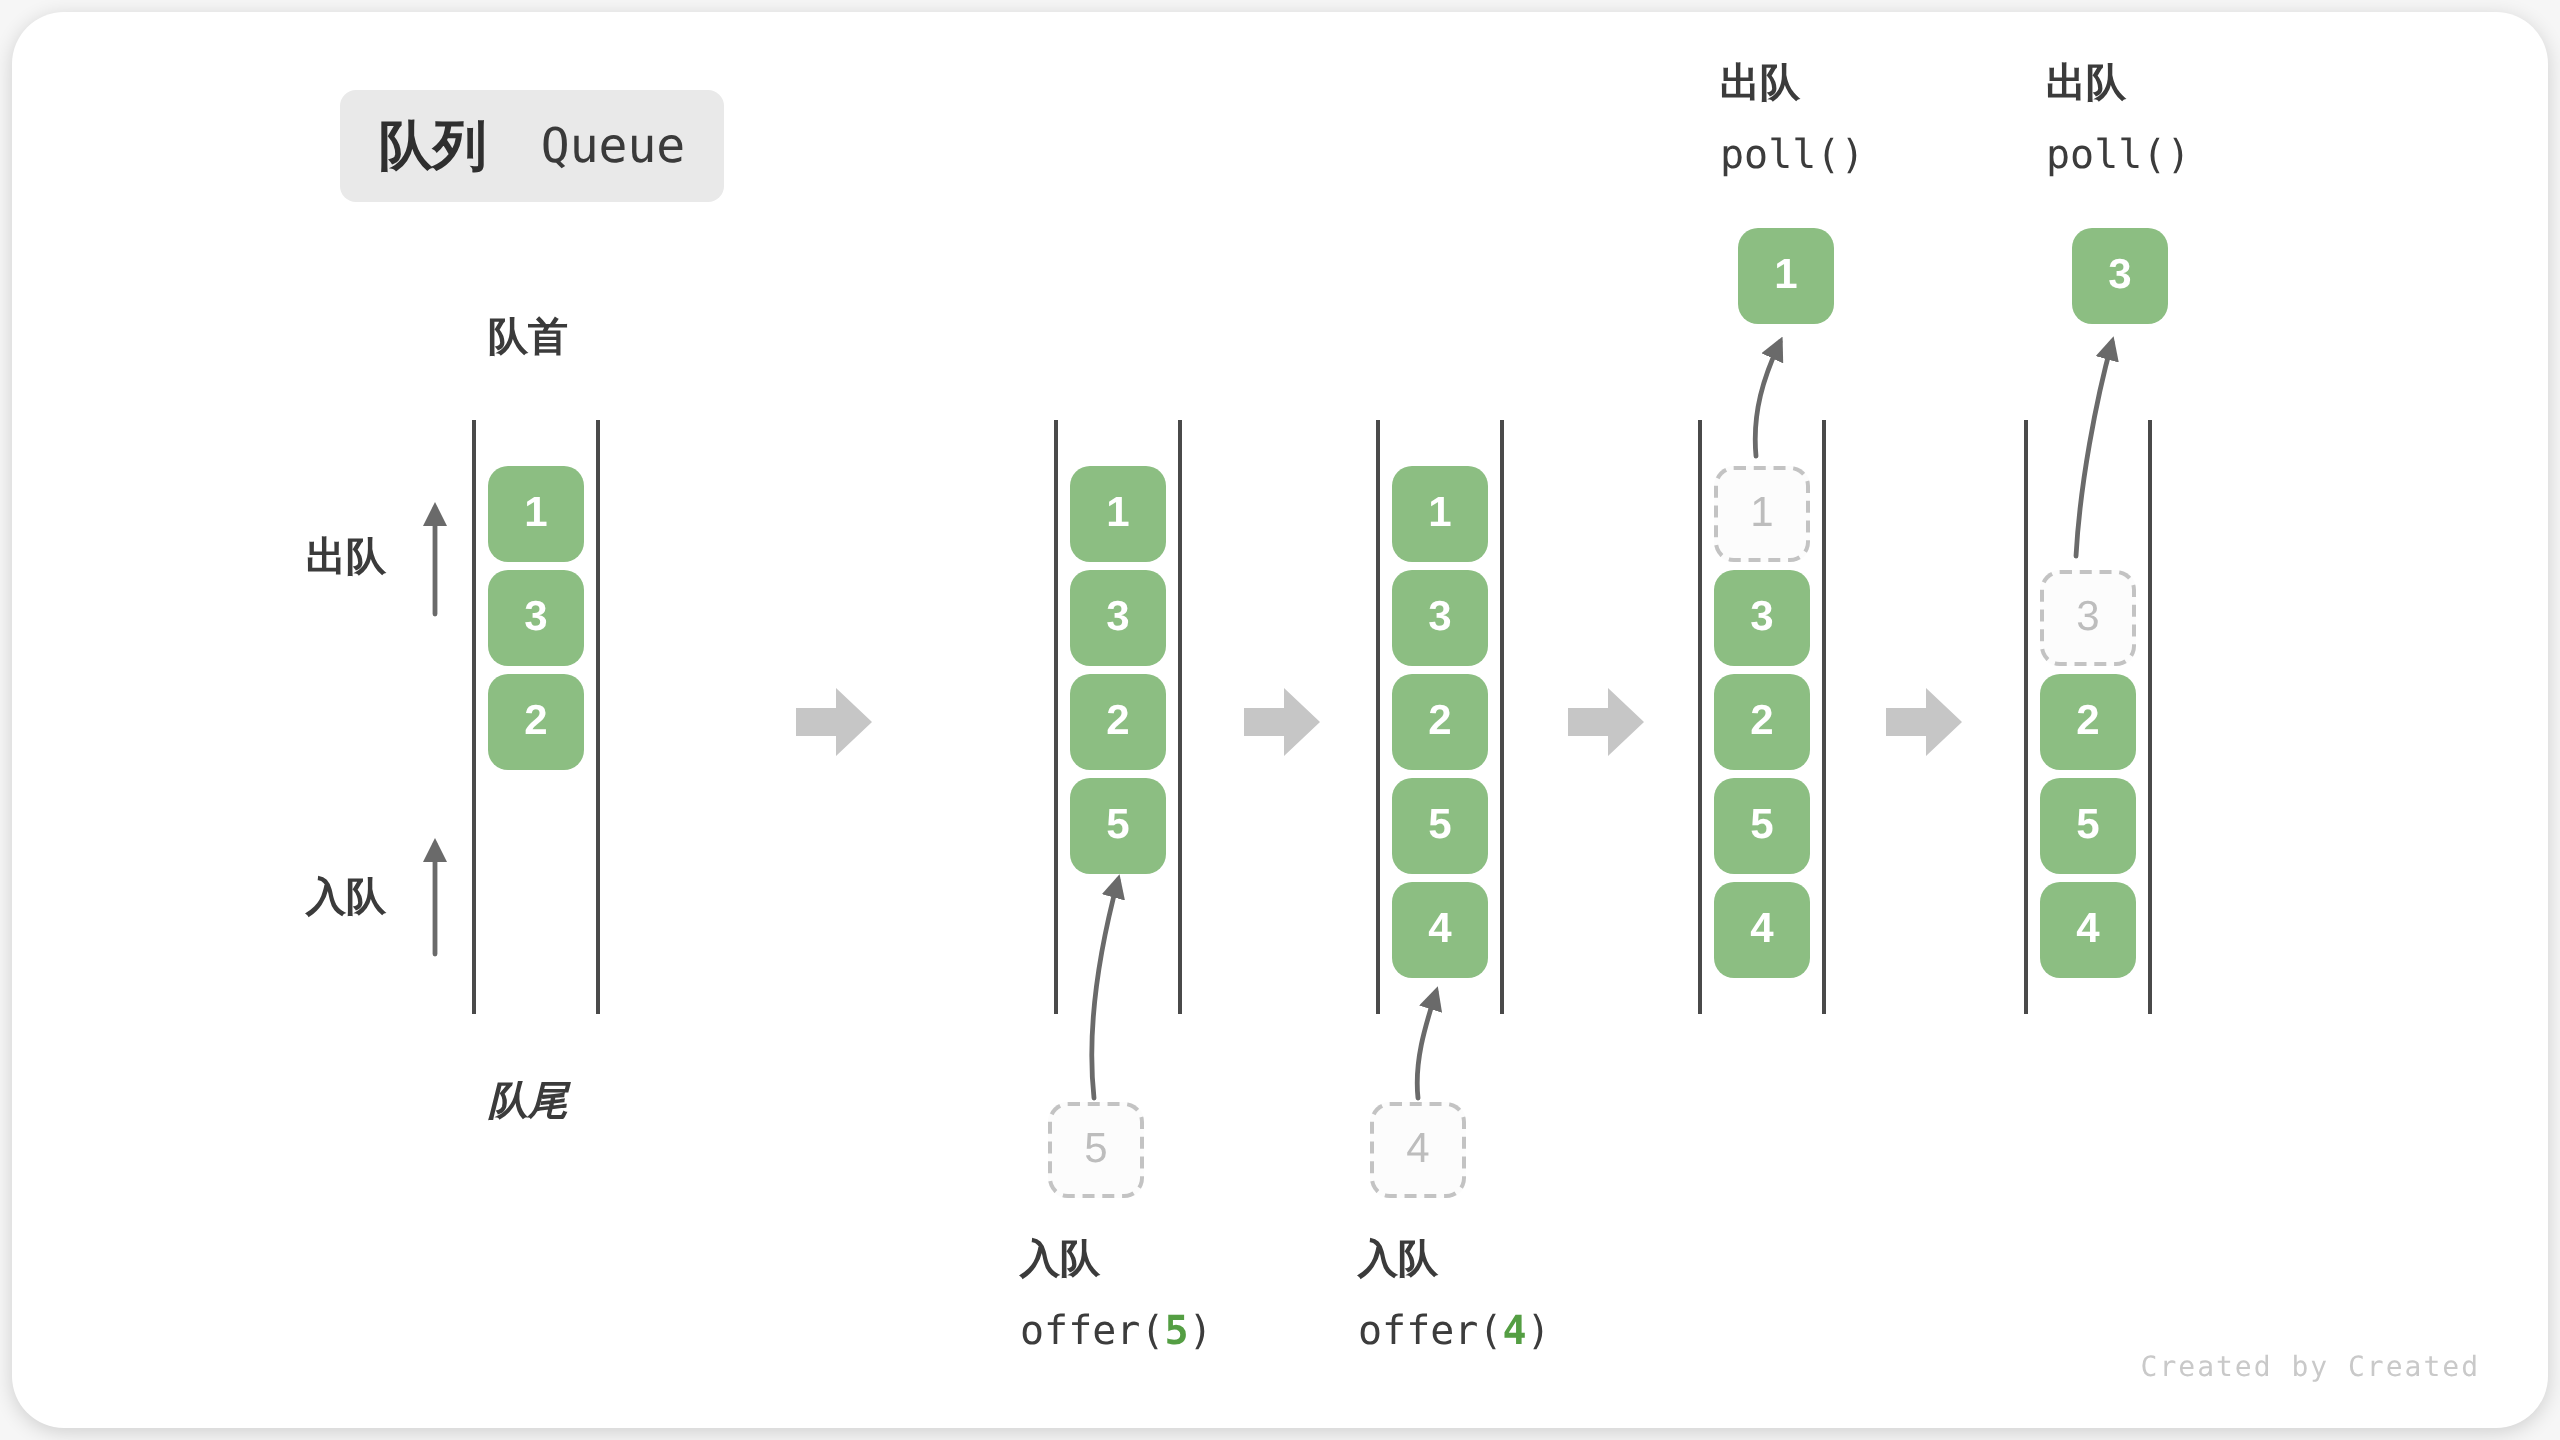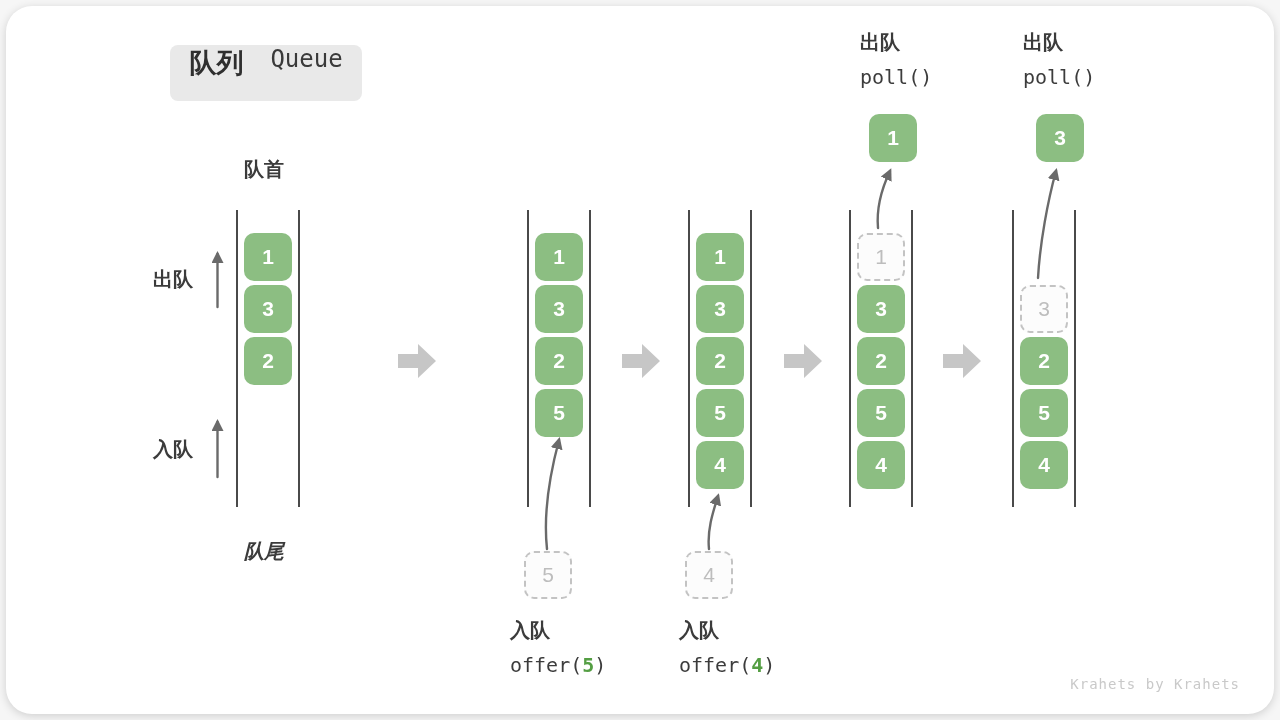--- a/index.html
+++ b/index.html
@@ -15,21 +15,21 @@
     font-family:"Liberation Sans","DejaVu Sans",sans-serif;position:relative;
   }
   .card{
     position:absolute;left:6px;top:6px;width:1268px;height:708px;
     background:#ffffff;border-radius:26px;
     box-shadow:0 2px 10px rgba(0,0,0,0.16);
   }
   .badge{
     position:absolute;left:170px;top:45px;width:192px;height:56px;
     background:var(--badge-bg);border-radius:8px;
-    display:flex;align-items:flex-start;justify-content:center;gap:27px;
+    display:flex;align-items:center;justify-content:center;gap:27px;
   }
   .badge .zh{font-size:27px;font-weight:bold;color:#2f2f2f;}
   .badge .en{font-family:"DejaVu Sans Mono","Liberation Mono",monospace;font-size:24px;color:#3a3a3a;}
   .cjk-label{
     position:absolute;font-size:20px;font-weight:bold;color:var(--text);
     white-space:nowrap;line-height:22px;
   }
   .wall{position:absolute;width:1.5px;background:var(--wall);}
   .cell{
     position:absolute;width:48px;height:48px;border-radius:10px;
@@ -137,13 +137,13 @@
     <div class="cell green" style="left: 1020px; top: 337px;">2</div>
     <div class="cell green" style="left: 1020px; top: 389px;">5</div>
     <div class="cell green" style="left: 1020px; top: 441px;">4</div>
     <div class="ann-label" style="left: 1023px; top: 30px;">
       <div class="cjk">出队</div>
       <div class="code">poll()</div>
     </div>
     <div class="cell green" style="left: 1036px; top: 114px;">3</div>
   </div>
 
-<div class="watermark">Krahets by Krahets</div>
+<div class="watermark">Created by Created</div>
 
 </body></html>

